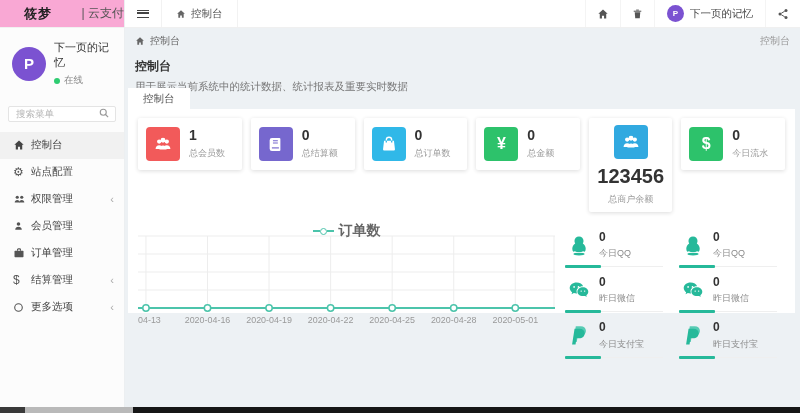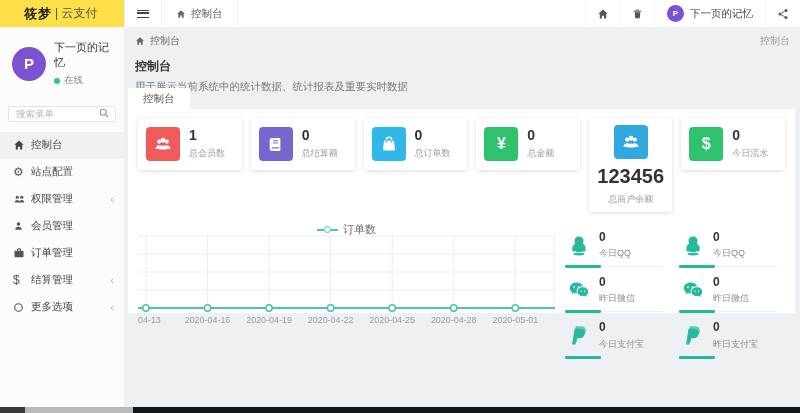--- a/index.html
+++ b/index.html
@@ -2,21 +2,21 @@
 <html><head>
 <meta charset="utf-8">
 <style>
   * { margin:0; padding:0; box-sizing:border-box; }
   html,body { width:800px; height:413px; }
   body { font-family:"Liberation Sans","DejaVu Sans",sans-serif; background:#edf1f4; overflow:hidden; }
   .app { position:relative; width:800px; height:413px; background:#edf1f4; overflow:hidden; }
 
   
   .sidebar { position:absolute; left:0; top:0; bottom:6px; width:125px; background:#fcfcfc; border-right:1px solid #eceff1; z-index:5; }
-  .logo { height:28px; background:#fde047; border-bottom:1px solid #f1f1f1; display:flex; align-items:center; padding-left:24px; }
+  .logo { height:28px; background:#f9a8d4; border-bottom:1px solid #f1f1f1; display:flex; align-items:center; padding-left:24px;justify-content:space-between; }
   .logo .b1 { font-size:13px; font-weight:bold; color:#222; letter-spacing:1px; }
   .logo .b2 { font-size:12px; color:#555; margin-left:3px; }
   .user-panel { display:flex; align-items:center; padding:12px 10px 10px 12px; }
   .avatar { width:34px; height:34px; border-radius:50%; background:#7b52d1; color:#fff; display:flex; align-items:center; justify-content:center; font-weight:bold; font-size:15px; flex:none; }
   .avatar.small { width:17px; height:17px; font-size:8px; }
   .uinfo { margin-left:8px; }
   .uname { font-size:11px; color:#333; }
   .ustatus { display:flex; align-items:center; margin-top:4px; font-size:9.5px; color:#888; }
   .dot { width:6px; height:6px; border-radius:50%; background:#2ecc71; margin-right:4px; }
   .search-wrap { margin:6px 8px 10px; position:relative; }
@@ -64,21 +64,21 @@
   .stat-card.col .sval { font-size:20px; margin-top:2px; }
   .stat-card.col .slab { margin-top:2px; }
 
   
   .lower { display:flex; padding:6px 8px 0 6px; }
   .chart-wrap { flex:1; position:relative; padding:2px 4px 0 4px; }
   .legend { position:absolute; left:0; right:0; top:4px; display:flex; justify-content:center; align-items:center; gap:5px; z-index:2; }
   .lg-marker { display:flex; align-items:center; }
   .lg-line { width:7px; height:2px; background:#4cc4ab; }
   .lg-dot { width:7px; height:7px; border:1.5px solid #4cc4ab; border-radius:50%; background:#fff; }
-  .lg-text { font-size:11px; color:#666; }
+  .lg-text { font-size:14px; color:#666;font-weight:bold; }
   .chart-svg { display:block; width:100%; height:112px; }
 
   .channels { width:228px; display:grid; grid-template-columns:1fr 1fr; column-gap:16px; padding:8px 10px 0 6px; align-content:start; }
   .ch-item { position:relative; display:flex; align-items:center; gap:8px; padding:5px 0 9px 2px; margin-bottom:2px; cursor:default; }
   .ch-item::before { content:""; position:absolute; left:0; right:0; bottom:2px; height:1px; background:#efefef; }
   .ch-bar { position:absolute; left:0; bottom:1px; width:36px; height:3px; background:#26b99a; border-radius:1px; }
   .ch-ic { width:24px; height:24px; display:flex; align-items:center; justify-content:center; flex:none; }
   .ch-val { font-size:12px; font-weight:bold; color:#333; line-height:1.1; }
   .ch-lab { font-size:9px; color:#8a8a8a; margin-top:3px; }
 

